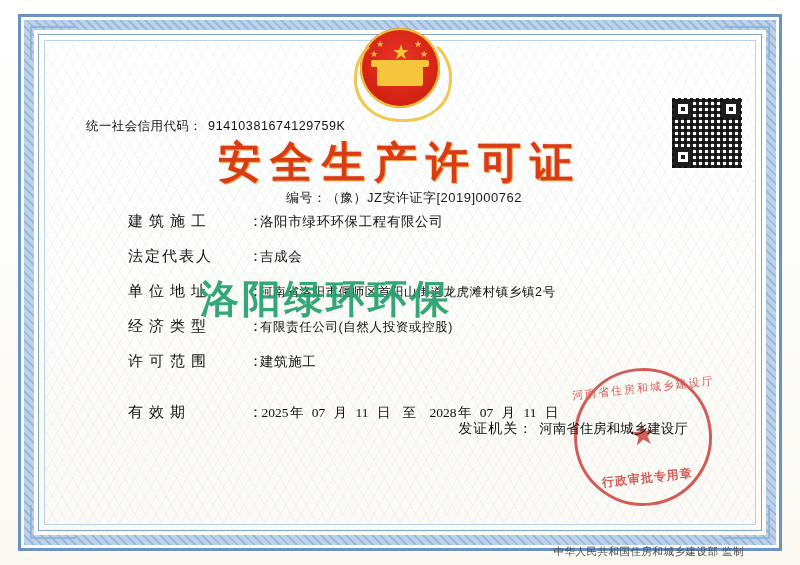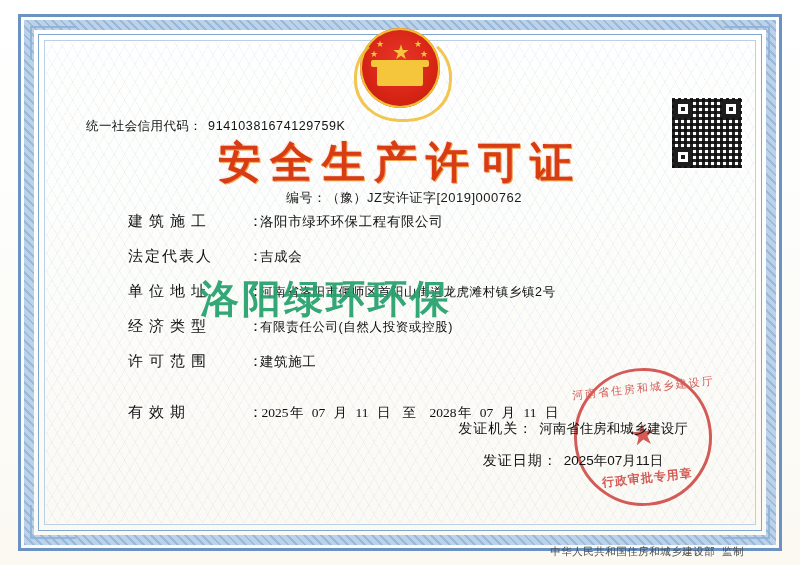--- a/index.html
+++ b/index.html
@@ -336,21 +336,20 @@
 
   
   .footer {
     position: absolute;
     right: 56px;
     bottom: 6px;
     font-size: 10.5px;
     color: #4b4b4b;
     letter-spacing: 0.5px;
     white-space: nowrap;
-    font-family: Liberation Mono, monospace;
   }
 
   
   .bg-pattern {
     position: absolute;
     left: 46px; top: 42px; right: 46px; bottom: 42px;
     background:
       repeating-linear-gradient(60deg, rgba(150,180,215,0.10) 0 1px, rgba(255,255,255,0) 1px 9px),
       repeating-linear-gradient(-60deg, rgba(150,180,215,0.10) 0 1px, rgba(255,255,255,0) 1px 9px);
     pointer-events: none;
@@ -449,23 +448,17 @@
     <div class="seal-top">河南省住房和城乡建设厅</div>
     <div class="seal-star">★</div>
     <div class="seal-bottom">行政审批专用章</div>
   </div>
 
   <div class="issue">
     <div class="irow">
       <span class="ilabel">发证机关：</span>
       <span class="ivalue">河南省住房和城乡建设厅</span>
     </div>
-    <div class="irow">
-      <span class="ilabel">发证日期：</span>
-      <span class="ivalue">
-        <span>2025</span><span>年</span><span>07</span><span>月</span><span>11</span><span>日</span>
-      </span>
-    </div>
   </div>
 
   <div class="footer">中华人民共和国住房和城乡建设部  监制</div>
 
 </div>
 
 </body></html>

